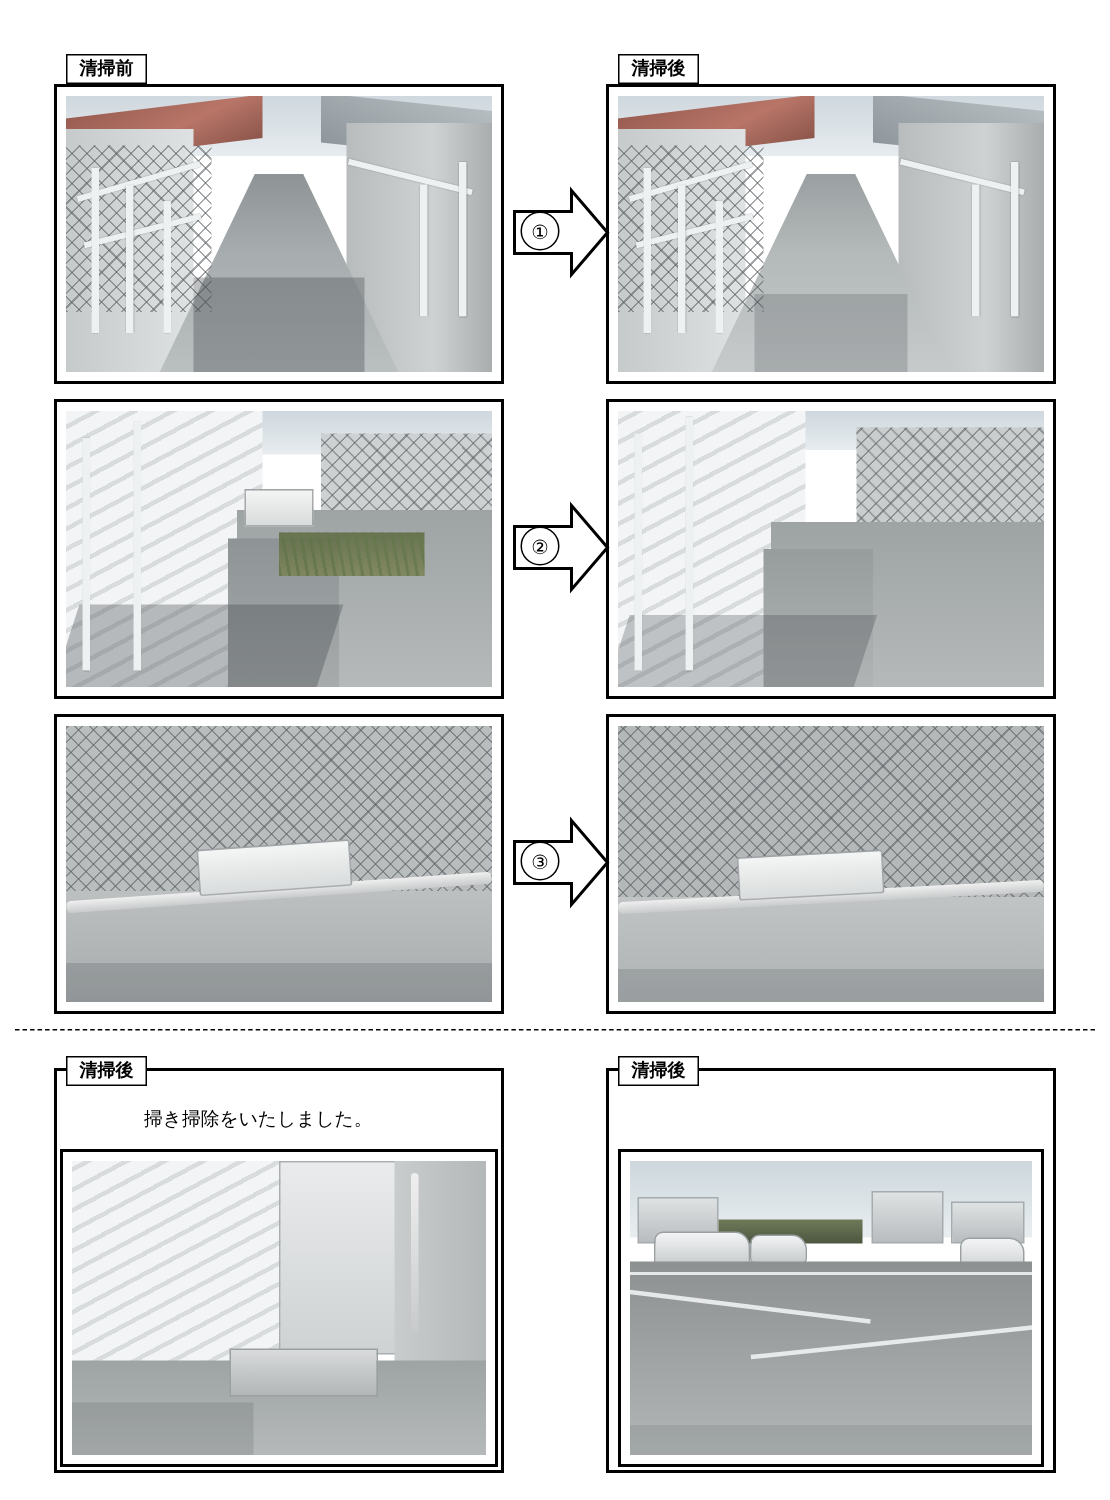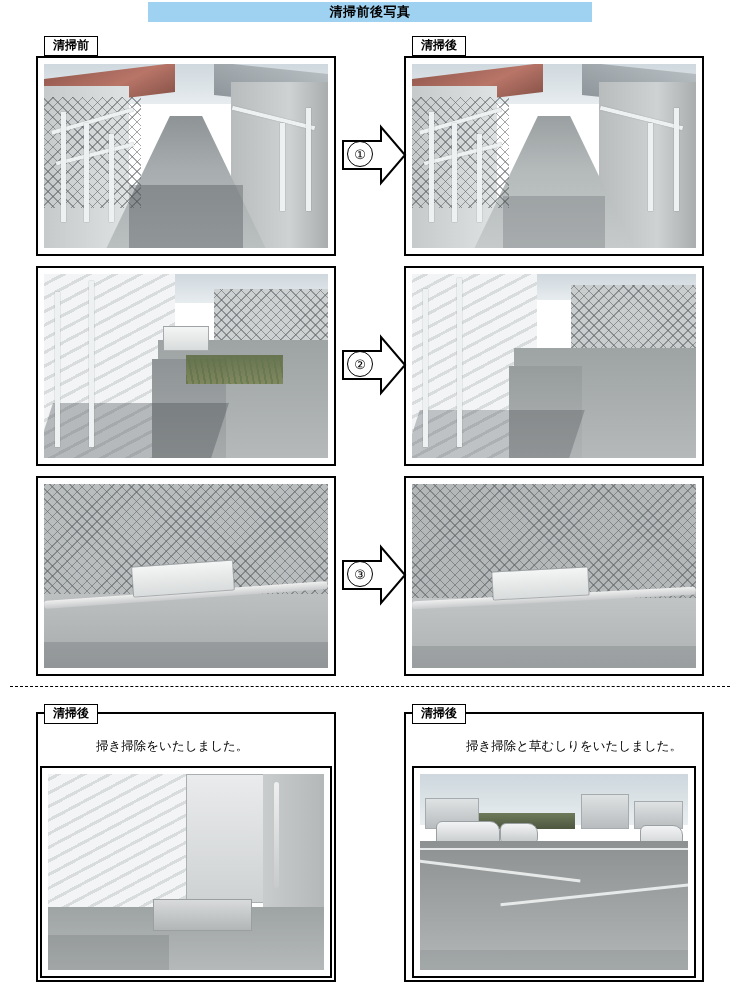--- a/index.html
+++ b/index.html
@@ -196,23 +196,20 @@
     position: absolute;
     background: linear-gradient(#dfe2e3, #b8bcbe);
     border: 1px solid #a6abad;
   }
 </style>
 </head>
 <body>
 
 <div id="page">
 
-  <div class="title-bar">
-    <span class="title-text">清掃前後写真</span>
-  </div>
 
   <div class="tag" style="left:44px; top:36px;">清掃前</div>
   <div class="frame" style="left:36px; top:56px; width:300px; height:200px;">
     <div class="photo">
       <div class="sky"></div>
       <div class="roof"></div>
       <div class="roof2"></div>
       <div class="wall-left"></div>
       <div class="wall-right"></div>
       <div class="corridor"></div>
@@ -332,21 +329,20 @@
       <div class="wall-left" style="left:78%; top:0; width:22%; height:70%; background:linear-gradient(90deg,#c9cccd,#b4b8b9);"></div>
       <div class="concrete" style="left:0; top:68%; width:100%; height:32%;"></div>
       <div class="step" style="left:38%; top:64%; width:36%; height:16%;"></div>
       <div class="pipe" style="left:82%; top:4%; width:5px; height:54%;"></div>
       <div class="shadow-band" style="left:0; bottom:0; width:44%; height:18%; background:rgba(60,66,70,.16);"></div>
     </div>
   </div>
 
   <div class="panel" style="left:404px; top:712px; width:300px; height:270px;"></div>
   <div class="tag" style="left:412px; top:704px;">清掃後</div>
-  <div class="panel-caption" style="left:466px; top:738px;">掃き掃除と草むしりをいたしました。</div>
   <div class="frame" style="left:412px; top:766px; width:284px; height:212px; border-width:2px;">
     <div class="photo">
       <div class="sky" style="height:26%; background:linear-gradient(#cdd7dd,#e9eef0);"></div>
       <div class="bldg" style="left:2%; top:12%; width:20%; height:16%;"></div>
       <div class="bldg" style="left:60%; top:10%; width:18%; height:18%;"></div>
       <div class="bldg" style="left:80%; top:14%; width:18%; height:14%;"></div>
       <div class="tree-row" style="left:22%; top:20%; width:36%; height:8%;"></div>
       <div class="car" style="left:6%; top:24%; width:24%; height:12%;"></div>
       <div class="car" style="left:30%; top:25%; width:14%; height:10%;"></div>
       <div class="car" style="right:2%; top:26%; width:16%; height:14%;"></div>

